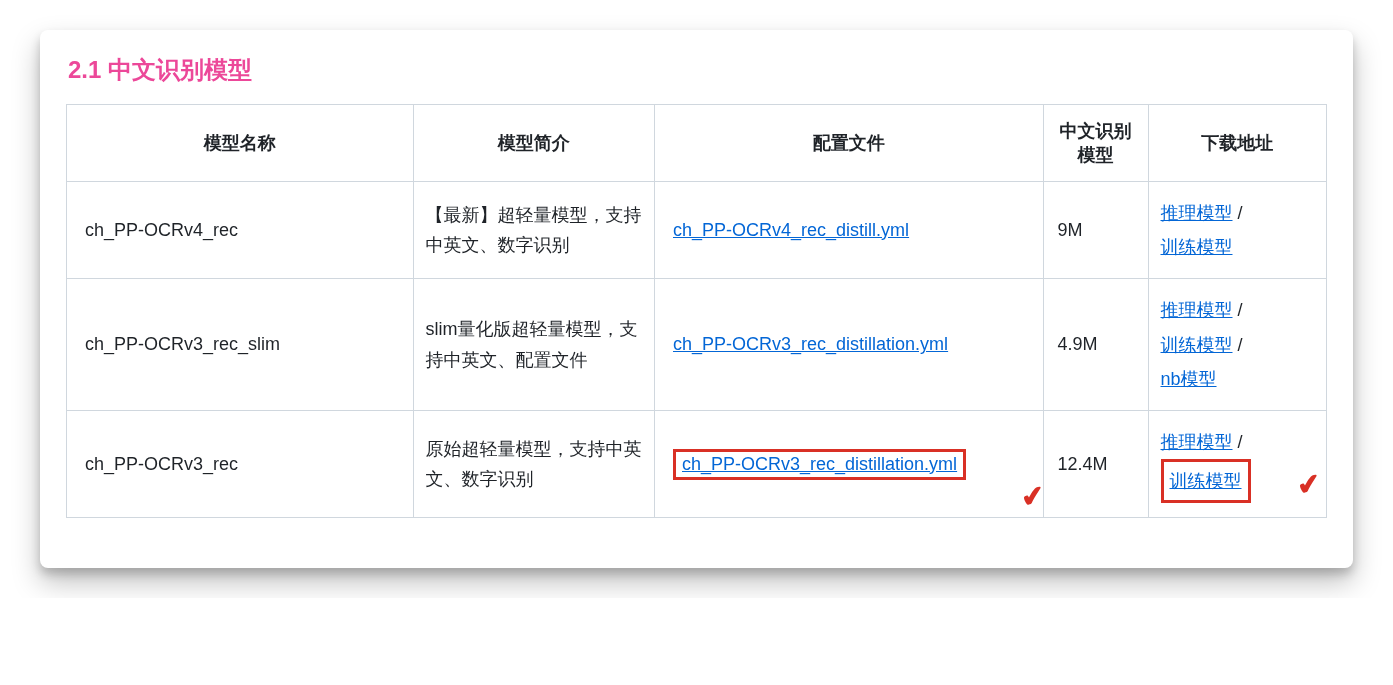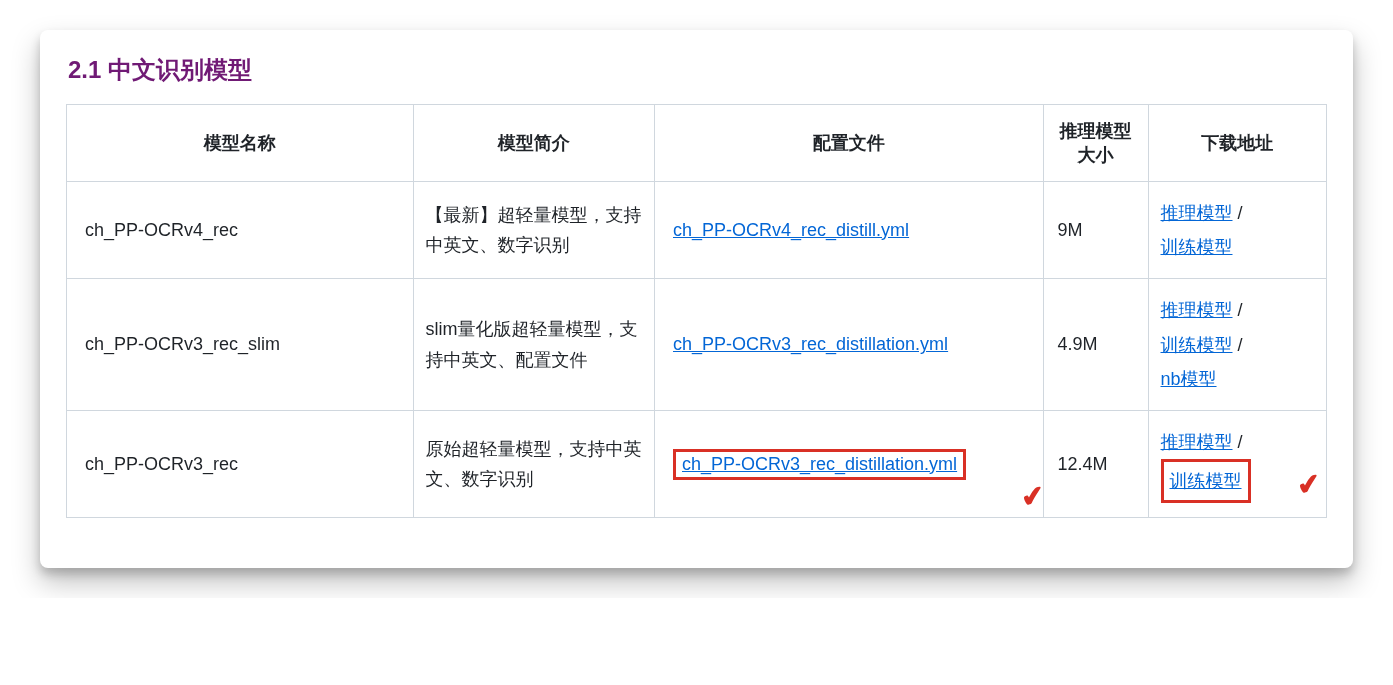--- a/index.html
+++ b/index.html
@@ -15,21 +15,21 @@
     background: #fff;
     border-radius: 8px;
     padding: 24px 26px 50px;
     box-shadow: 0 14px 28px rgba(0,0,0,0.25), 0 6px 10px rgba(0,0,0,0.18);
     position: relative;
   }
   h2 {
     font-size: 24px;
     font-weight: 700;
     margin: 0 0 18px 2px;
-    color: #701a75;
+    color: #ec4899;
   }
   table {
     border-collapse: collapse;
     width: 100%;
     font-size: 18px;
   }
   th, td {
     border: 1px solid #d0d7de;
     padding: 14px 12px;
     vertical-align: middle;
@@ -77,21 +77,21 @@
 
 <div class="card">
   <h2>2.1 中文识别模型</h2>
 
   <table>
     <thead>
       <tr>
         <th>模型名称</th>
         <th>模型简介</th>
         <th>配置文件</th>
-        <th style="width:100px">推理模型大小</th>
+        <th style="width:100px">中文识别模型</th>
         <th>下载地址</th>
       </tr>
     </thead>
     <tbody id="tbody">
         <tr>
           <td class="name">ch_PP-OCRv4_rec</td>
           <td class="intro">【最新】超轻量模型，支持中英文、数字识别</td>
           <td class="cfg"><a href="#">ch_PP-OCRv4_rec_distill.yml</a></td>
           <td class="size">9M</td>
           <td class="dl" style="position: relative;"><a href="#">推理模型</a><span class="sep"> / </span><br><a href="#">训练模型</a></td>

